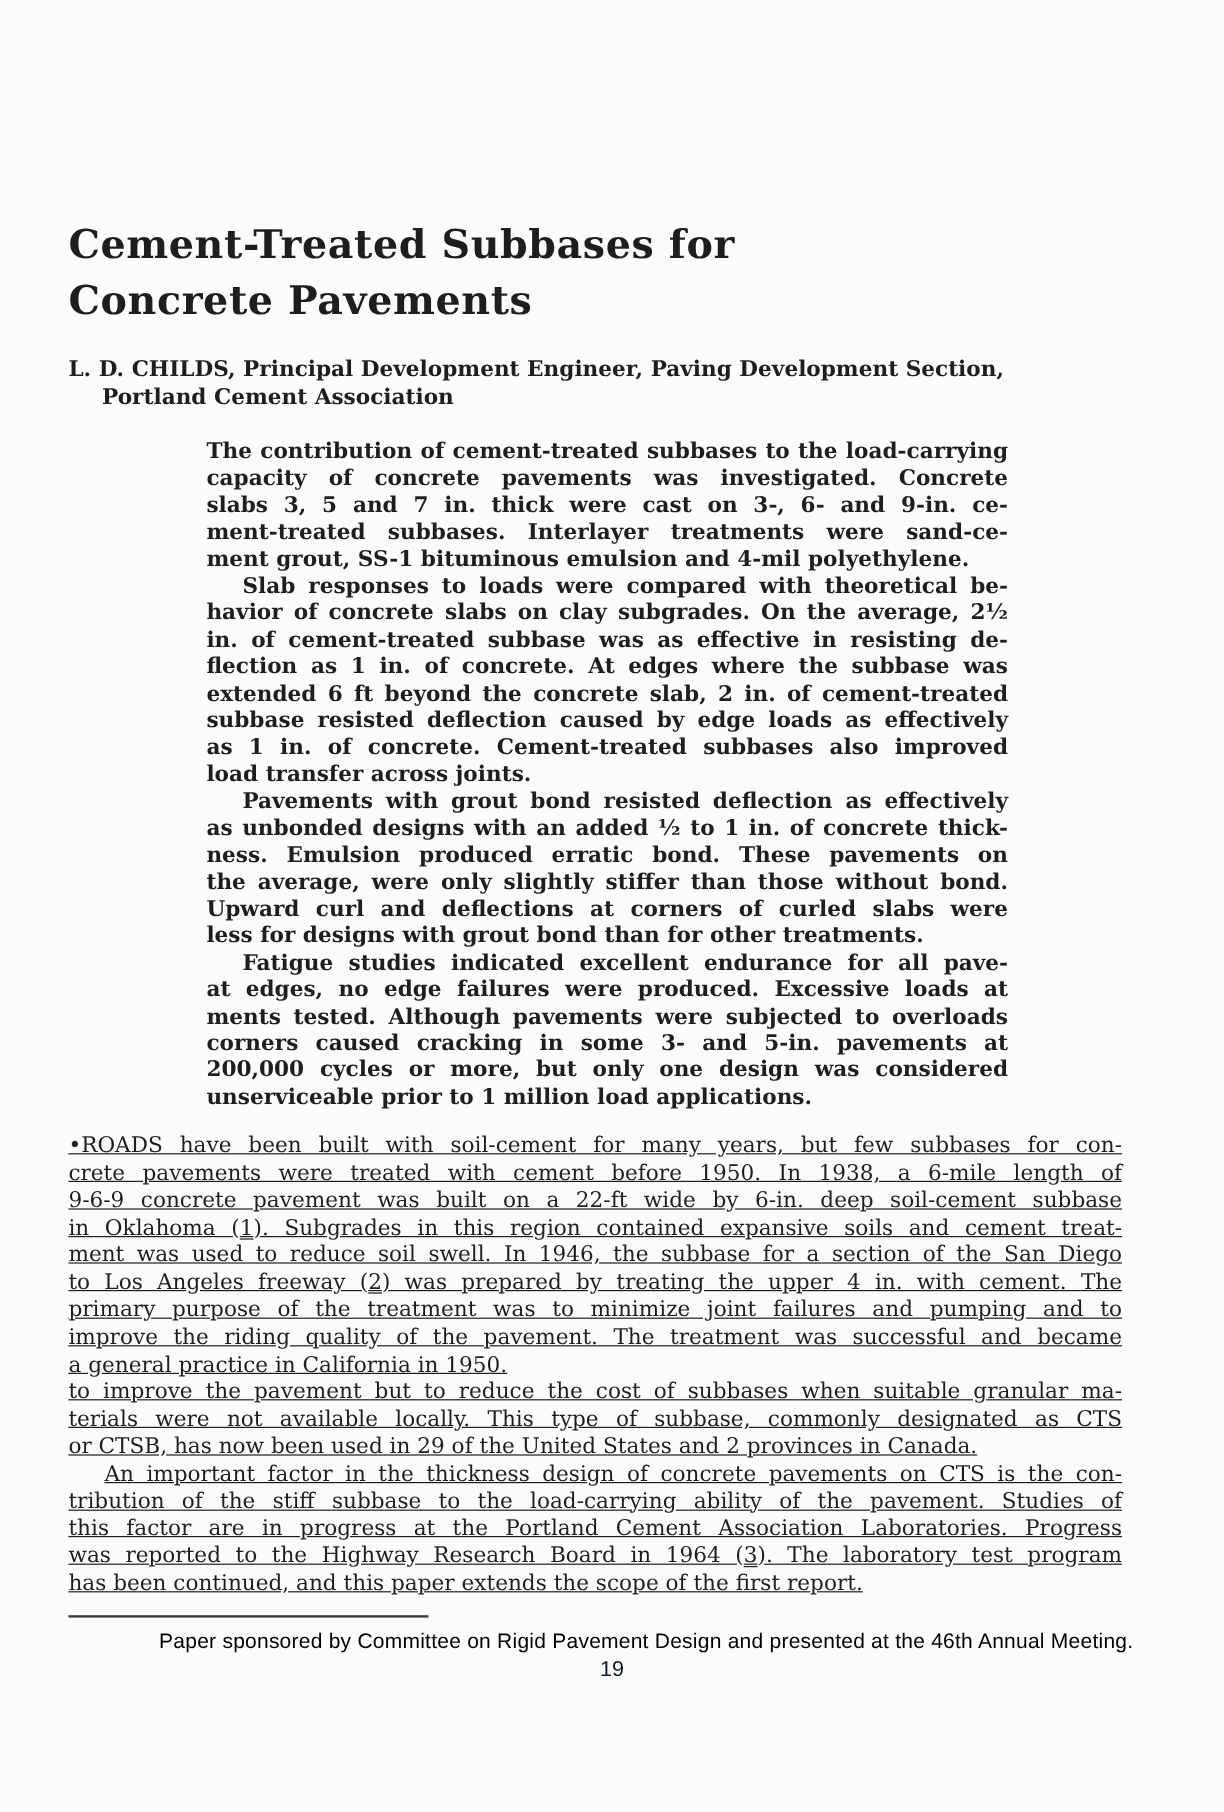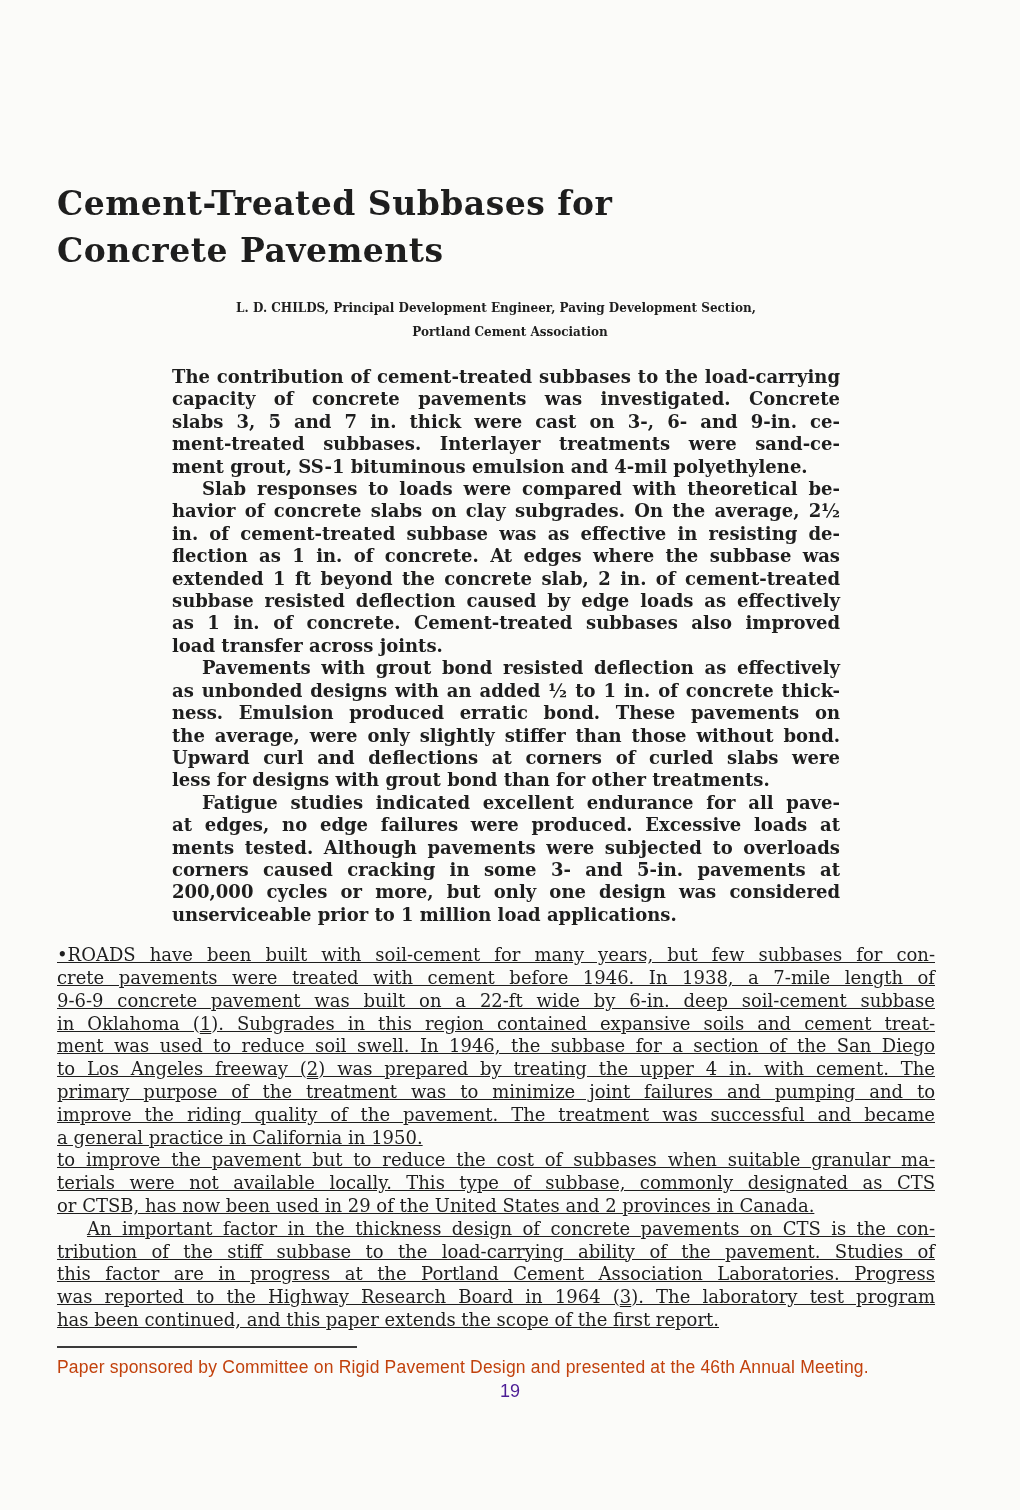--- a/index.html
+++ b/index.html
@@ -23,24 +23,23 @@
   .title {
     margin: 0;
     padding-top: 180px;
     font-size: 33px;
     line-height: 47px;
     font-weight: bold;
     letter-spacing: 0.5px;
   }
   .byline {
     margin-top: 22px;
-    font-size: 12px;
+    font-size: 18px;
     line-height: 24px;
     font-weight: bold;
-    text-align: center;
   }
   .byline .cont {
     padding-left: 28px;
   }
   .abstract {
     margin-top: 22px;
     margin-left: 115px;
     width: 668px;
     font-size: 18px;
     line-height: 22.4px;
@@ -74,31 +73,32 @@
     width: 300px;
     border: 0;
     border-top: 2px solid #3a3a3a;
   }
   .footnote {
     margin-top: 7px;
     padding-left: 57px;
     font-family: "Liberation Sans", sans-serif;
     font-size: 17.5px;
     line-height: 22px;
-    color: #c2410c;
+    color: #000000;
     letter-spacing: 0.2px;
+    text-align: center;
   }
   .pagenum {
     margin-top: 2px;
     width: 1020px;
     text-align: center;
     font-family: "Liberation Sans", sans-serif;
     font-size: 18px;
     line-height: 22px;
-    color: #4c1d95;
+    color: #0f172a;
   }
 </style>
 </head>
 <body>
 
 <div class="page" style="background: rgb(251, 251, 249); color: rgb(30, 30, 30);">
   <div class="content">
     <h1 class="title"><span>Cement-Treated Subbases for</span><br><span>Concrete Pavements</span></h1>
 
     <div class="byline">
@@ -112,21 +112,21 @@
           <div class="jline">capacity of concrete pavements was investigated.  Concrete</div>
           <div class="jline">slabs 3, 5 and 7 in. thick were cast on 3-, 6- and 9-in. ce-</div>
           <div class="jline">ment-treated subbases.  Interlayer treatments were sand-ce-</div>
           <div class="jline last">ment grout, SS-1 bituminous emulsion and 4-mil polyethylene.</div>
         </div>
         <div class="para">
           <div class="jline indent">Slab responses to loads were compared with theoretical be-</div>
           <div class="jline">havior of concrete slabs on clay subgrades.  On the average, 2½</div>
           <div class="jline">in. of cement-treated subbase was as effective in resisting de-</div>
           <div class="jline">flection as 1 in. of concrete.  At edges where the subbase was</div>
-          <div class="jline">extended 1 ft beyond the concrete slab, 2 in. of cement-treated</div>
+          <div class="jline">extended 6 ft beyond the concrete slab, 2 in. of cement-treated</div>
           <div class="jline">subbase resisted deflection caused by edge loads as effectively</div>
           <div class="jline">as 1 in. of concrete.  Cement-treated subbases also improved</div>
           <div class="jline last">load transfer across joints.</div>
         </div>
         <div class="para">
           <div class="jline indent">Pavements with grout bond resisted deflection as effectively</div>
           <div class="jline">as unbonded designs with an added ½ to 1 in. of concrete thick-</div>
           <div class="jline">ness.  Emulsion produced erratic bond.  These pavements on</div>
           <div class="jline">the average, were only slightly stiffer than those without bond.</div>
           <div class="jline">Upward curl and deflections at corners of curled slabs were</div>
@@ -138,21 +138,21 @@
           <div class="jline">ments tested.  Although pavements were subjected to overloads</div>
           <div class="jline">corners caused cracking in some 3- and 5-in. pavements at</div>
           <div class="jline">200,000 cycles or more, but only one design was considered</div>
           <div class="jline last">unserviceable prior to 1 million load applications.</div>
         </div>
       </div>
 
     <div class="bodytext" id="body-block">
         <div class="para">
           <div class="jline">•ROADS have been built with soil-cement for many years, but few subbases for con-</div>
-          <div class="jline">crete pavements were treated with cement before 1946.  In 1938, a 7-mile length of</div>
+          <div class="jline">crete pavements were treated with cement before 1950.  In 1938, a 6-mile length of</div>
           <div class="jline">9-6-9 concrete pavement was built on a 22-ft wide by 6-in. deep soil-cement subbase</div>
           <div class="jline">in Oklahoma (<span class="u">1</span>).  Subgrades in this region contained expansive soils and cement treat-</div>
           <div class="jline">ment was used to reduce soil swell.  In 1946, the subbase for a section of the San Diego</div>
           <div class="jline">to Los Angeles freeway (<span class="u">2</span>) was prepared by treating the upper 4 in. with cement.  The</div>
           <div class="jline">primary purpose of the treatment was to minimize joint failures and pumping and to</div>
           <div class="jline">improve the riding quality of the pavement.  The treatment was successful and became</div>
           <div class="jline last">a general practice in California in 1950.</div>
         </div>
         <div class="para">
           <div class="jline">to improve the pavement but to reduce the cost of subbases when suitable granular ma-</div>

